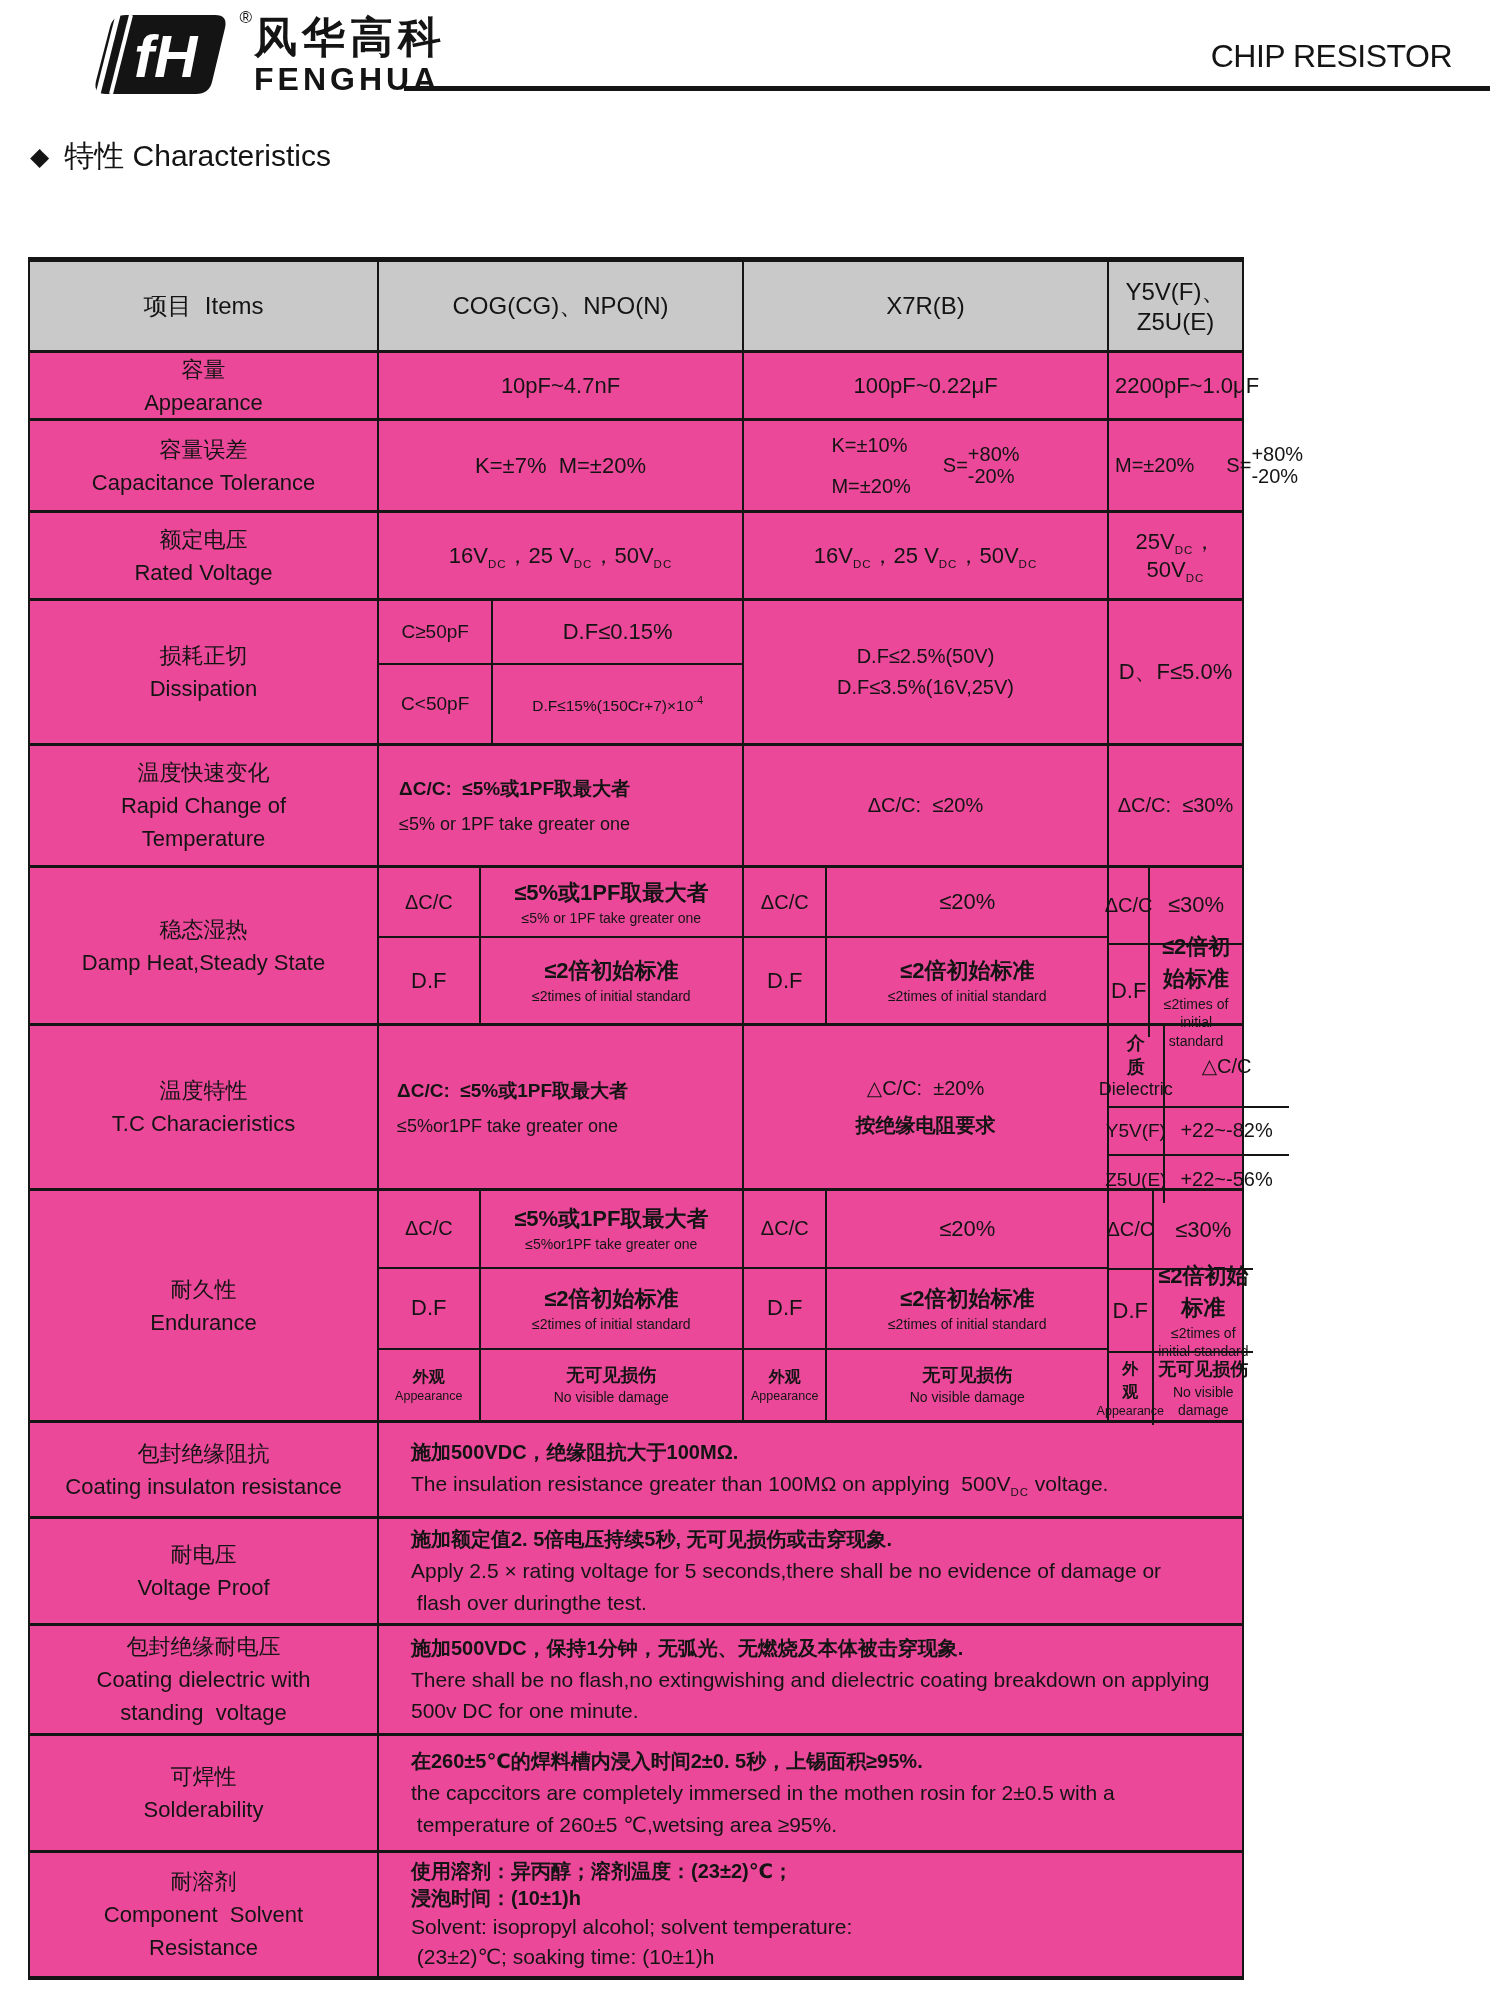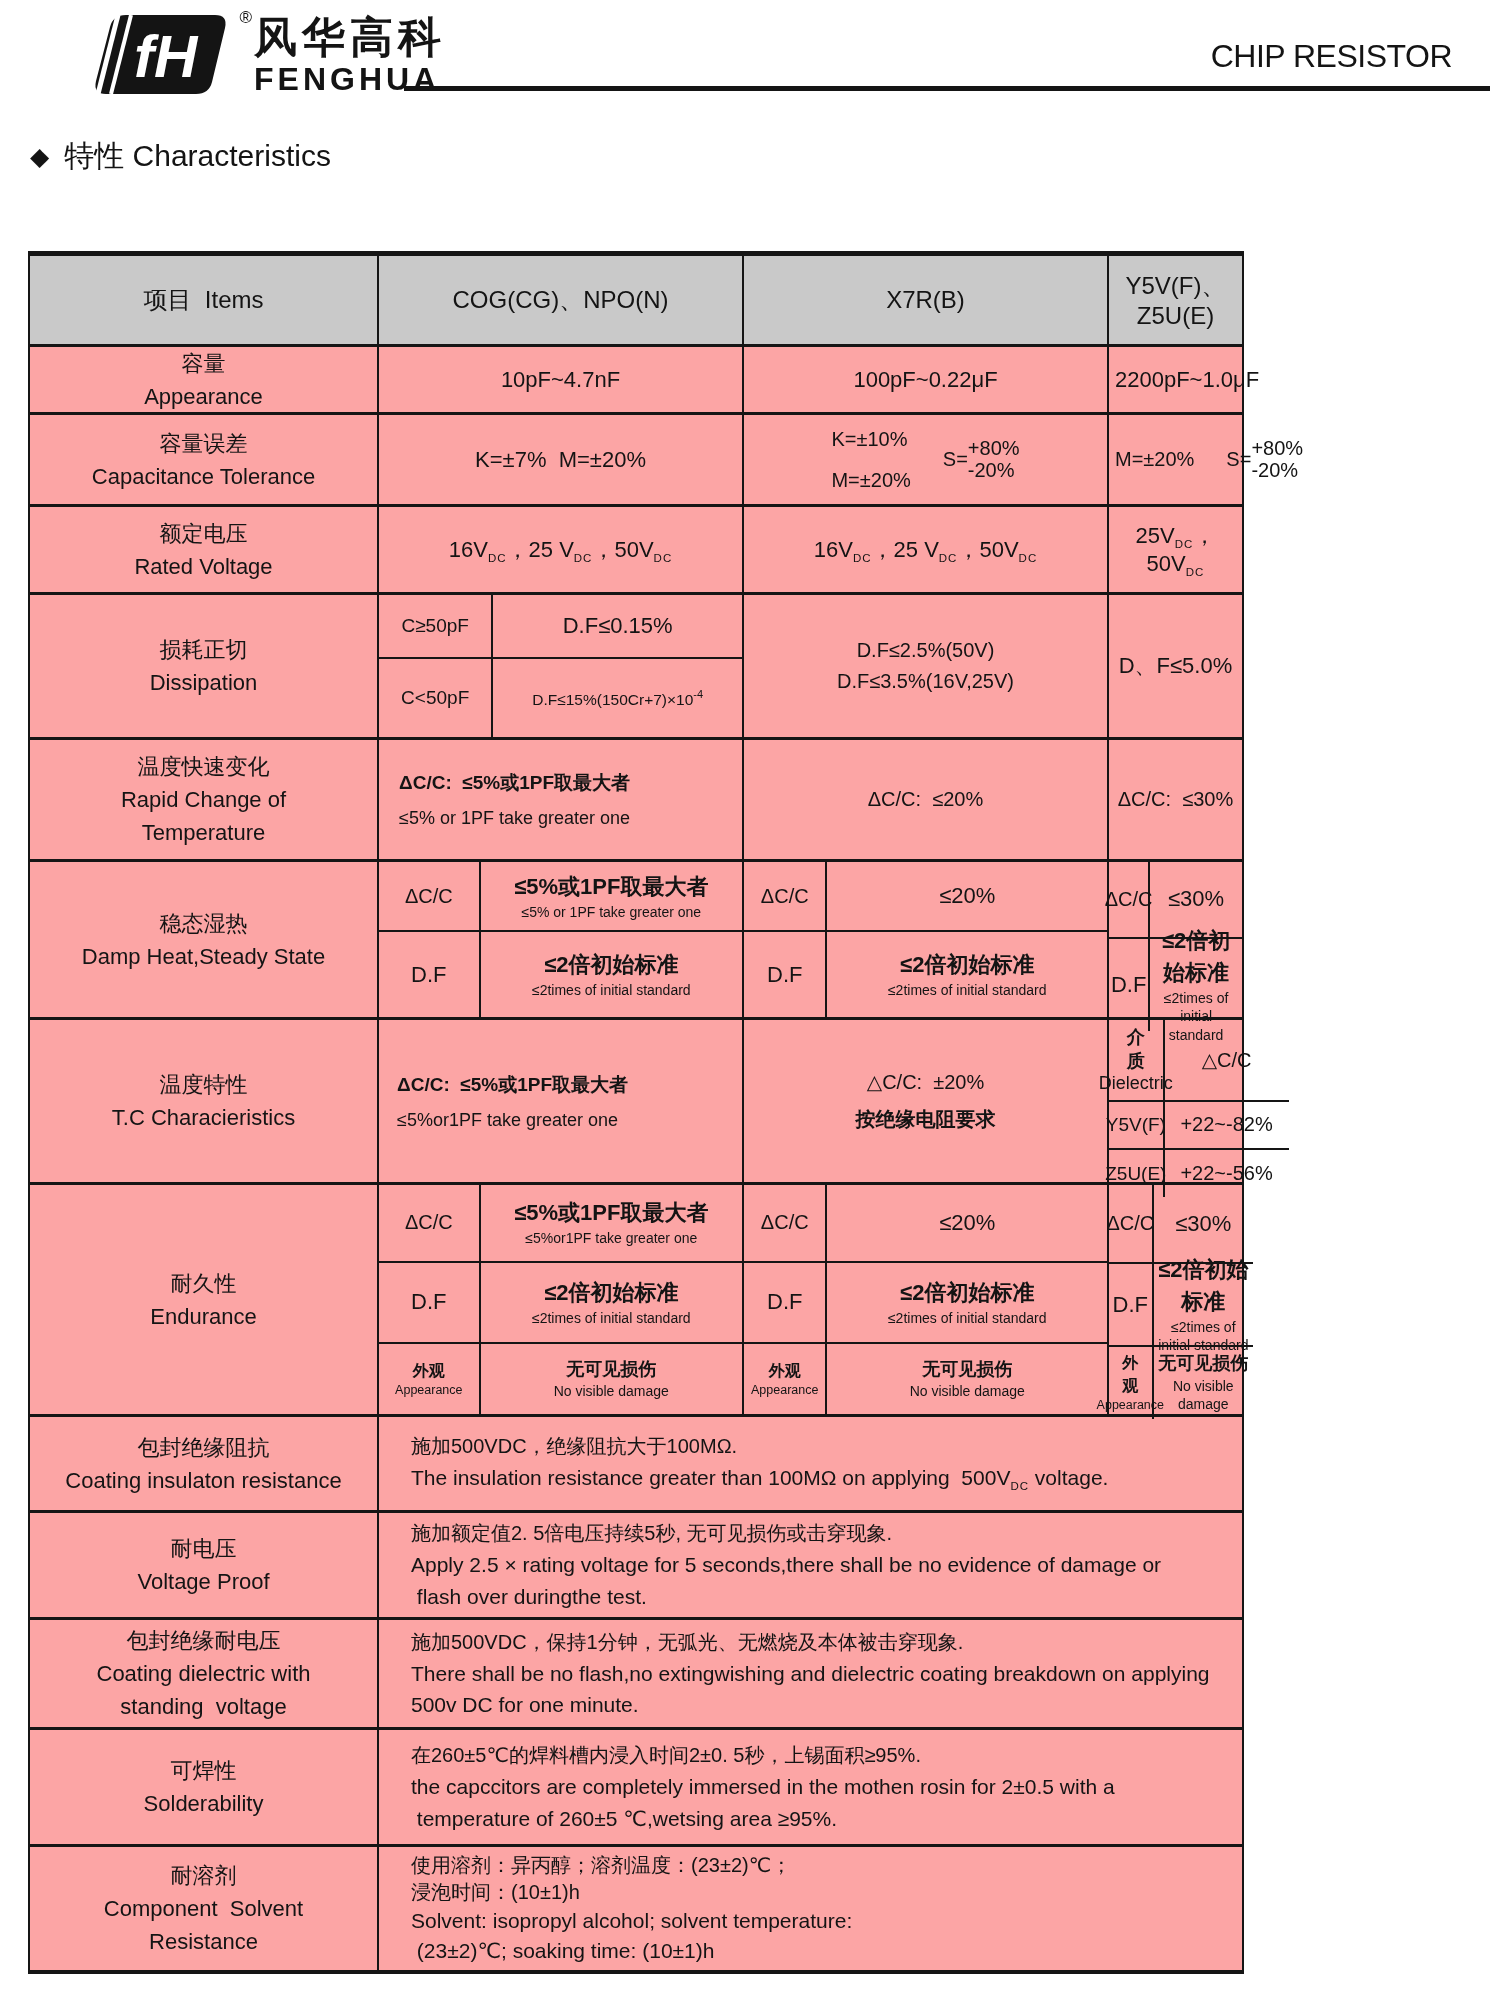--- a/index.html
+++ b/index.html
@@ -17,22 +17,22 @@
   .brand-en{font-size:32px;font-weight:700;letter-spacing:4px;line-height:1.15;margin-top:2px}
   .doc-title{position:absolute;right:58px;top:38px;font-size:32px;letter-spacing:-.5px}
   .hdr-rule{position:absolute;left:404px;top:86px;width:1086px;height:5px;background:var(--bd)}
 
   
   .section{position:absolute;left:30px;top:136px;display:flex;align-items:center;gap:15px}
   .diamond{font-size:25px;line-height:1}
   .section-text{font-size:30px}
 
   
-  .tbl{position:absolute;left:28px;top:251px;width:1216px;
-       border:2px solid var(--bd);border-top-width:5px;border-bottom-width:4px;background:#fca5a5}
+  .tbl{position:absolute;left:28px;top:257px;width:1216px;
+       border:2px solid var(--bd);border-top-width:5px;border-bottom-width:4px;background:#ec4899}
   .tr{display:flex;align-items:stretch}
   .tr + .tr{border-top:3px solid var(--bd)}
   .td{display:flex;flex-direction:column;align-items:center;justify-content:center;
       text-align:center;padding:4px 6px}
   .td + .td{border-left:2px solid var(--bd)}
   .c1{width:347px;flex:0 0 auto}
   .c2{width:365px;flex:0 0 auto}
   .c3{width:365px;flex:0 0 auto}
   .c4{flex:1}
   .nopad{padding:0;align-items:stretch;justify-content:flex-start}
@@ -70,21 +70,21 @@
   .sval{flex:1;display:flex;flex-direction:column;align-items:center;justify-content:center;text-align:center;padding:2px}
   .w28{width:28%;flex:0 0 auto} .w23{width:23%;flex:0 0 auto}
   .w31{width:31%;flex:0 0 auto} .w315{width:31.5%;flex:0 0 auto}
   .h44{flex:0 0 44%} .h45{flex:0 0 45%} .h33{flex:0 0 33%} .h355{flex:0 0 35.5%} .h275{flex:0 0 27.5%}
 
   .sstack{display:inline-flex;align-items:center}
   .scol{display:flex;flex-direction:column;line-height:1.08;text-align:left}
   .tolx{flex-direction:row;gap:32px}
   .kmcol{display:flex;flex-direction:column;gap:18px;align-items:flex-start}
 
-  .ln-cn{font-size:20px;font-weight:400;line-height:1.55}
+  .ln-cn{font-size:20px;font-weight:700;line-height:1.55}
   .ln-en{font-size:21px;line-height:1.5}
 </style>
 </head>
 <body>
 
 <div class="page">
 
   <div class="hdr">
     <div class="logo-wrap">
       <svg width="150" height="86" viewBox="0 0 150 86">

